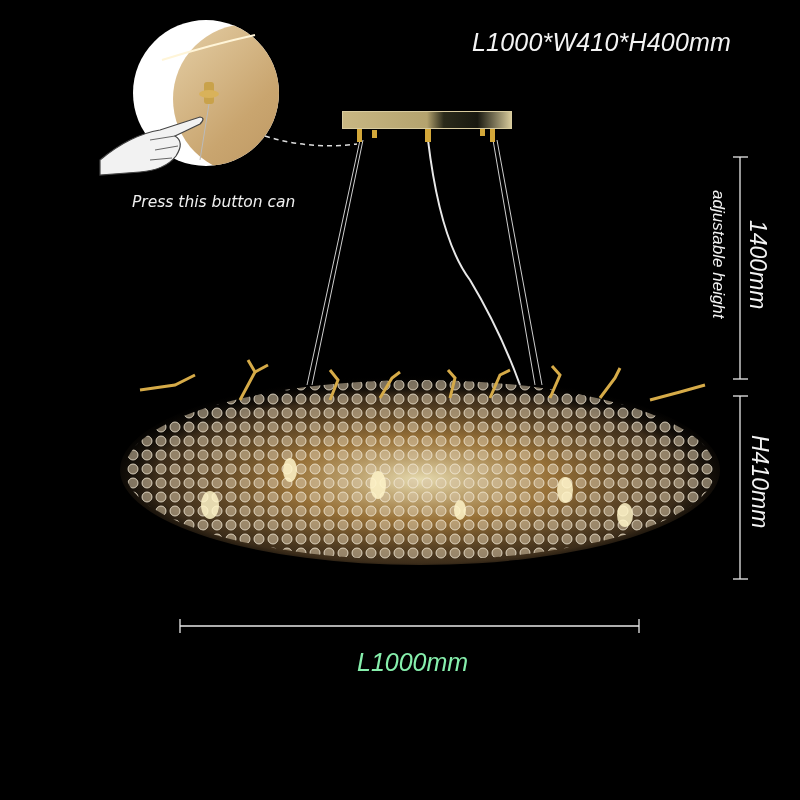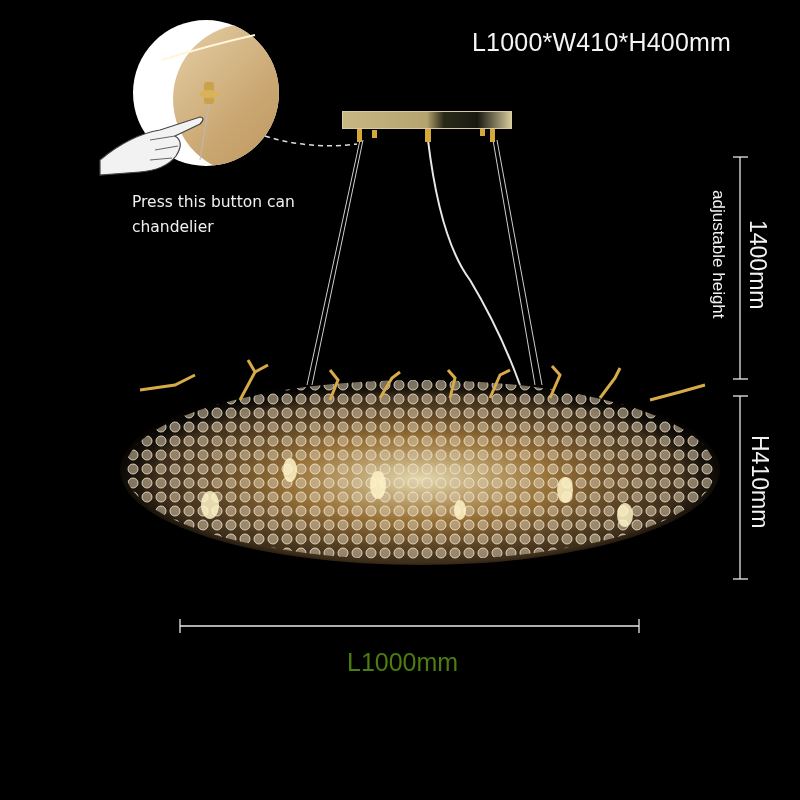--- a/index.html
+++ b/index.html
@@ -1,24 +1,24 @@
 <!DOCTYPE html>
 <html><head>
 <meta charset="utf-8">
 <style>
   html, body { margin:0; padding:0; background:#000; }
   body { width:800px; height:800px; position:relative; overflow:hidden; font-family:"Liberation Sans", sans-serif; color:#fff; }
-  .abs { position:absolute; }
+  .abs { position:absolute;font-style:italic; }
   .dims-title { left:472px; top:28px; font-size:25px; letter-spacing:0.2px; color:#f4f4f4; }
-  .note { left:132px; top:190px; font-family:"DejaVu Sans", sans-serif; font-size:15.5px; line-height:25px; color:#f0f0f0; }
+  .note { left:132px; top:190px; font-family:"DejaVu Sans", sans-serif; font-size:15.5px; line-height:25px; color:#f0f0f0;text-align:center; }
   .vtext { writing-mode:vertical-rl; color:#f2f2f2; }
   .lbl-1400 { left:744px; top:220px; font-size:23px; }
   .lbl-adj { left:708px; top:190px; font-size:17px; }
   .lbl-h410 { left:746px; top:435px; font-size:23px; }
-  .lbl-l1000 { left:347px; top:648px; font-size:25px; color:#4d7c0f; }
+  .lbl-l1000 { left:357px; top:648px; font-size:25px; color:#86efac; }
   .zoom-circle { left:133px; top:20px; width:146px; height:146px; border-radius:50%; background:#fff; overflow:hidden; }
   .zoom-inner { position:absolute; left:40px; top:4px; width:150px; height:150px; border-radius:50%; background:linear-gradient(135deg,#e5cfa6,#c9a56f 55%,#b8915c); }
   .canopy { left:342px; top:111px; width:168px; height:16px; background:linear-gradient(90deg,#c8b783 0%,#b4a36e 50%,#2a2a1a 60%,#181810 80%,#d6c99a 100%); border:1px solid #d9cc9f; }
   svg { position:absolute; left:0; top:0; }
 </style>
 </head>
 <body>
 
 <div class="abs dims-title">L1000*W410*H400mm</div>
 
@@ -102,19 +102,18 @@
     <line x1="180" y1="626" x2="639" y2="626"></line>
       <line x1="180" y1="619" x2="180" y2="633"></line>
       <line x1="639" y1="619" x2="639" y2="633"></line>
   </g>
 </svg>
 
 <div class="abs canopy"></div>
 
 <div class="abs note">
   <div>Press this button can</div>
-  <div>chandelier</div>
 </div>
 
 <div class="abs vtext lbl-1400">1400mm</div>
 <div class="abs vtext lbl-adj">adjustable height</div>
 <div class="abs vtext lbl-h410">H410mm</div>
 <div class="abs lbl-l1000">L1000mm</div>
 
 </body></html>

